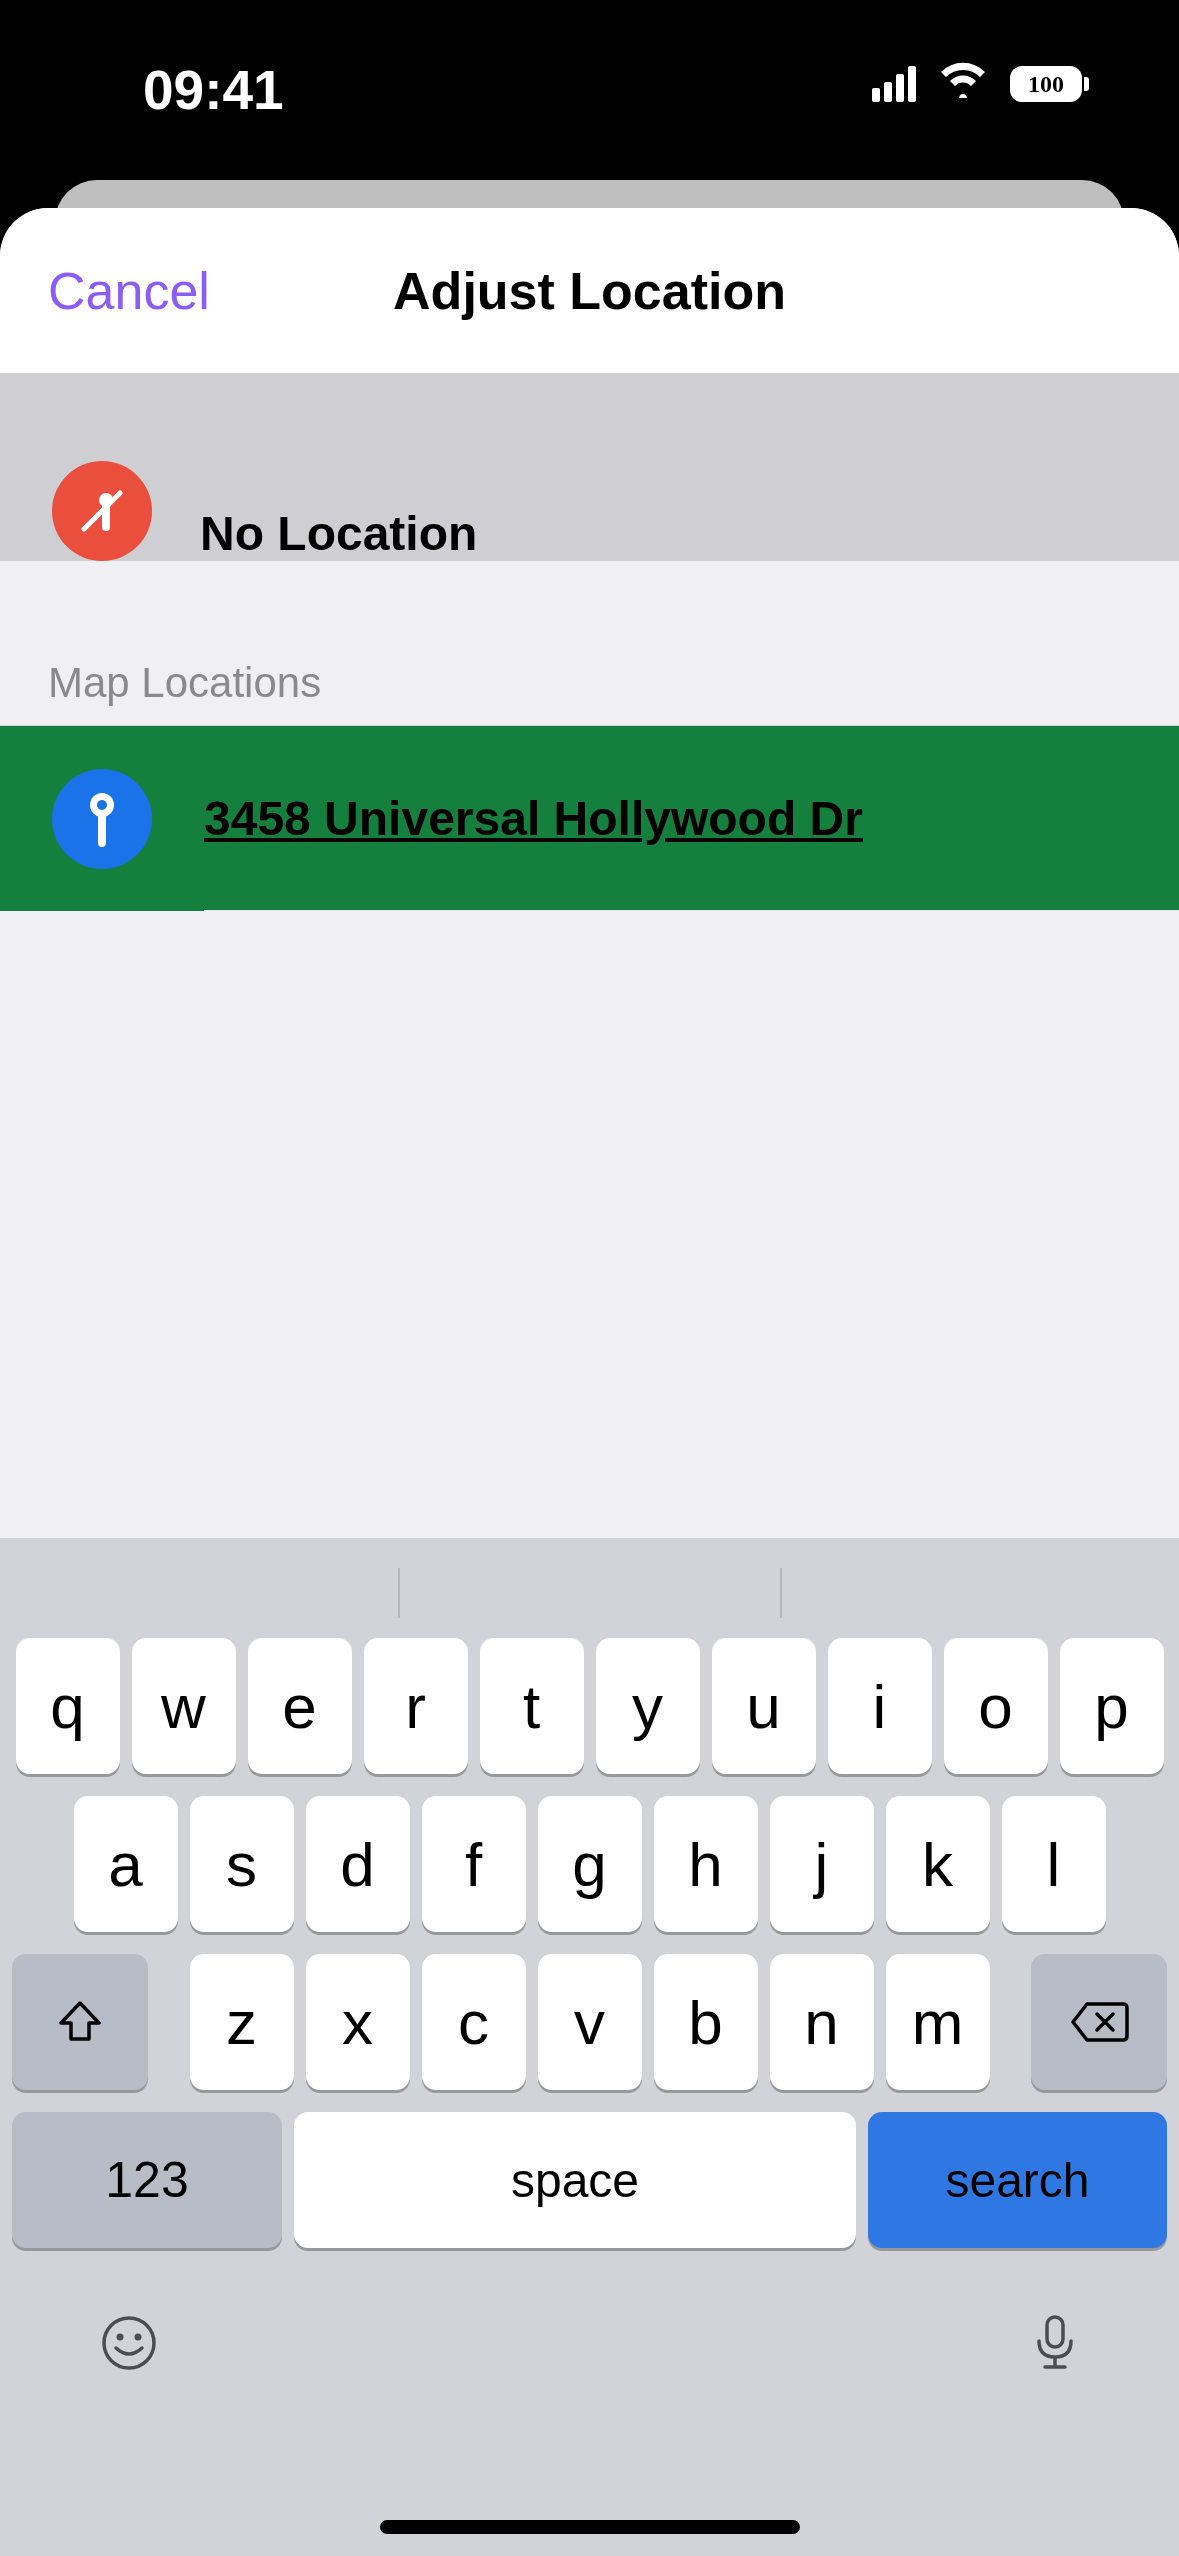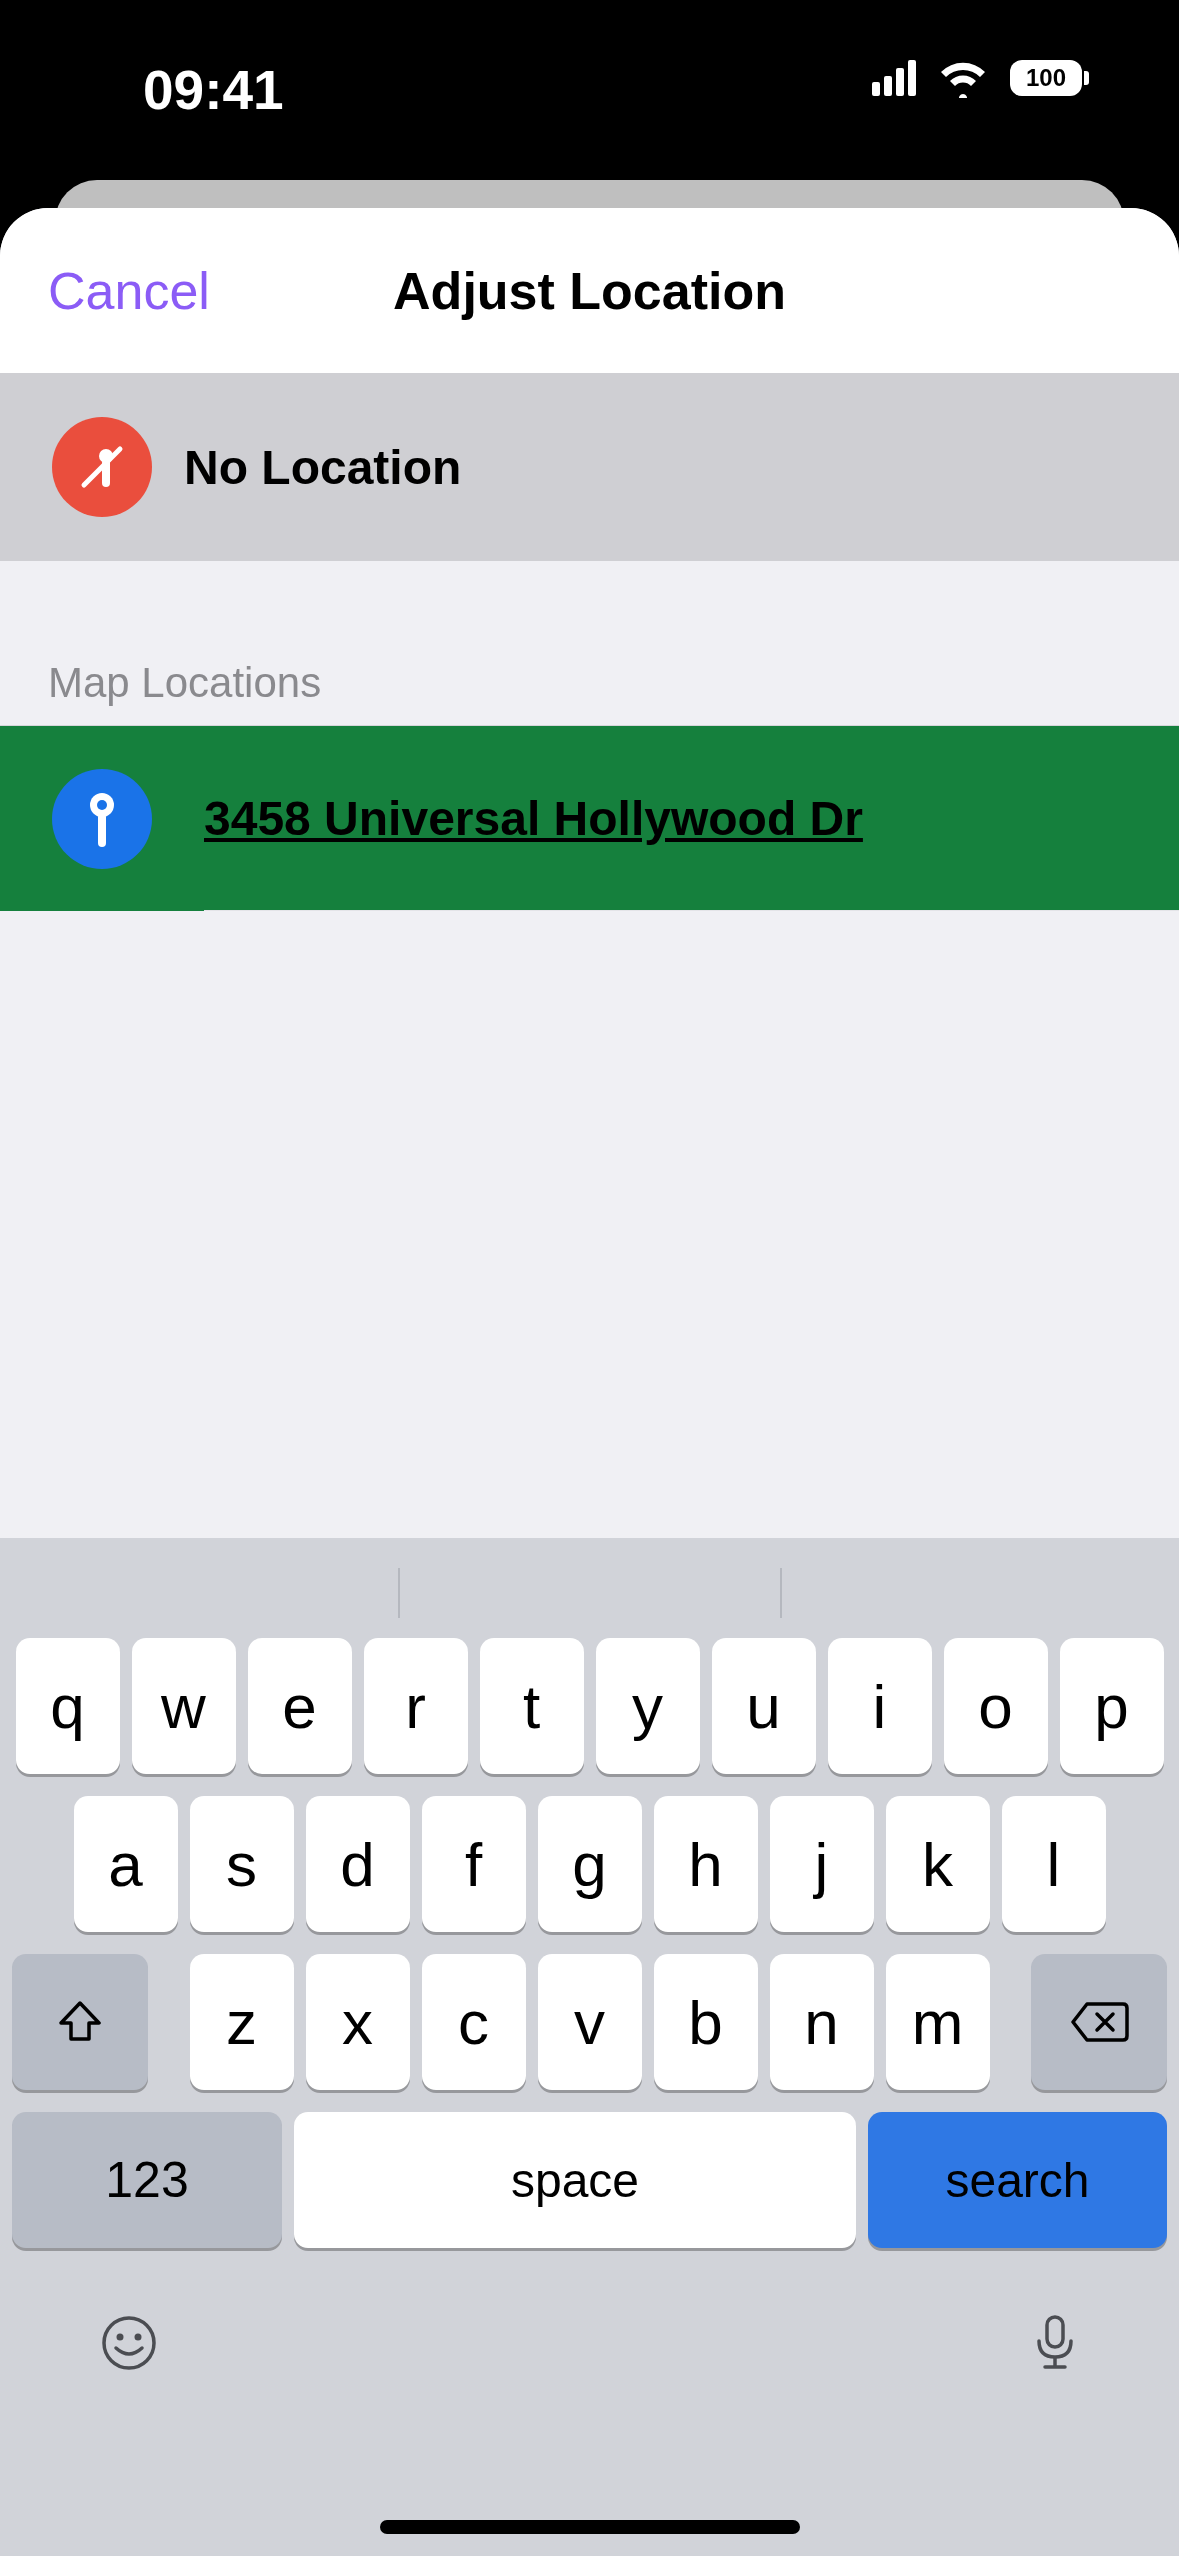--- a/index.html
+++ b/index.html
@@ -2,21 +2,21 @@
 <html><head>
 <meta charset="utf-8">
 <style>
   * { box-sizing: border-box; margin: 0; padding: 0; }
   html, body { width: 1179px; height: 2556px; font-family: -apple-system, "Helvetica Neue", Helvetica, Arial, sans-serif; background: #000; overflow: hidden; }
   .screen { width: 1179px; height: 2556px; position: relative; background: #000; }
 
   
   .statusbar { position: absolute; top: 0; left: 0; right: 0; height: 175px; color: #fff; }
   .statusbar .time { position: absolute; left: 143px; top: 58px; font-size: 55px; font-weight: 600; }
-  .statusbar .right-icons { position: absolute; right: 90px; top: 60px; display: flex; align-items: flex-start; gap: 22px; }
+  .statusbar .right-icons { position: absolute; right: 90px; top: 60px; display: flex; align-items: flex-end; gap: 22px; font-family: Liberation Serif, serif; }
   .cell-icon { display: inline-flex; align-items: flex-end; gap: 4px; }
   .cell-bar { width: 8px; background: #fff; border-radius: 2px; }
   .wifi-icon { width: 50px; height: 38px; }
   .battery { display: inline-flex; align-items: center; }
   .batt-body { width: 72px; height: 36px; border-radius: 12px; background: #fff; color: #000; display: flex; align-items: center; justify-content: center; font-size: 24px; font-weight: 700; }
   .batt-cap { width: 5px; height: 14px; background: #fff; border-radius: 0 3px 3px 0; margin-left: 2px; }
 
   
   .sheet-under { position: absolute; top: 180px; left: 55px; right: 55px; height: 60px; background: #bfbfbf; border-radius: 42px 42px 0 0; }
   .sheet { position: absolute; top: 208px; left: 0; right: 0; bottom: 0; background: #f0f0f4; border-radius: 48px 48px 0 0; overflow: hidden; }
@@ -30,21 +30,21 @@
   .search-wrap { background: #fff; padding: 28px 70px 48px 70px; }
   .searchbar { height: 100px; background: #eaeaee; border-radius: 28px; display: flex; align-items: center; padding: 0 18px 0 22px; }
   .search-icon { width: 42px; height: 42px; flex: 0 0 auto; }
   .search-input { flex: 1 1 auto; border: none; background: transparent; font-size: 44px; color: #000; padding: 0 8px 0 10px; outline: none; font-family: inherit; }
   .search-input::placeholder { color: #8a8a8e; }
   .cursor { width: 3px; height: 52px; background: #007aff; }
   .clear-btn { width: 42px; height: 42px; border-radius: 50%; background: #8a8a8e; display: flex; align-items: center; justify-content: center; flex: 0 0 auto; margin-left: 6px; }
   .clear-btn svg { width: 22px; height: 22px; }
 
   
-  .nolocation { height: 188px; background: #cfcfd3; display: flex; align-items: center; padding: 0 52px; gap: 32px; }
+  .nolocation { height: 188px; background: #cfcfd3; display: flex; align-items: flex-end; padding: 0 52px; gap: 48px; }
   .nolocation .icon-circle { width: 100px; height: 100px; border-radius: 50%; background: #ea4e3d; display: flex; align-items: center; justify-content: center; }
   .nolocation .label { font-size: 48px; font-weight: 600; color: #000; }
 
   
   .section-header { padding: 98px 48px 18px 48px; color: #8a8a8e; font-size: 42px; font-weight: 400; }
 
   
   .result-list { background: #15803d; border-top: 1.5px solid #d6d6da; text-decoration: underline; }
   .result-row { display: flex; align-items: center; height: 185px; padding-left: 52px; gap: 52px; }
   .result-row .icon-circle { width: 100px; height: 100px; border-radius: 50%; background: #1a73e8; display: flex; align-items: center; justify-content: center; flex: 0 0 auto; }

